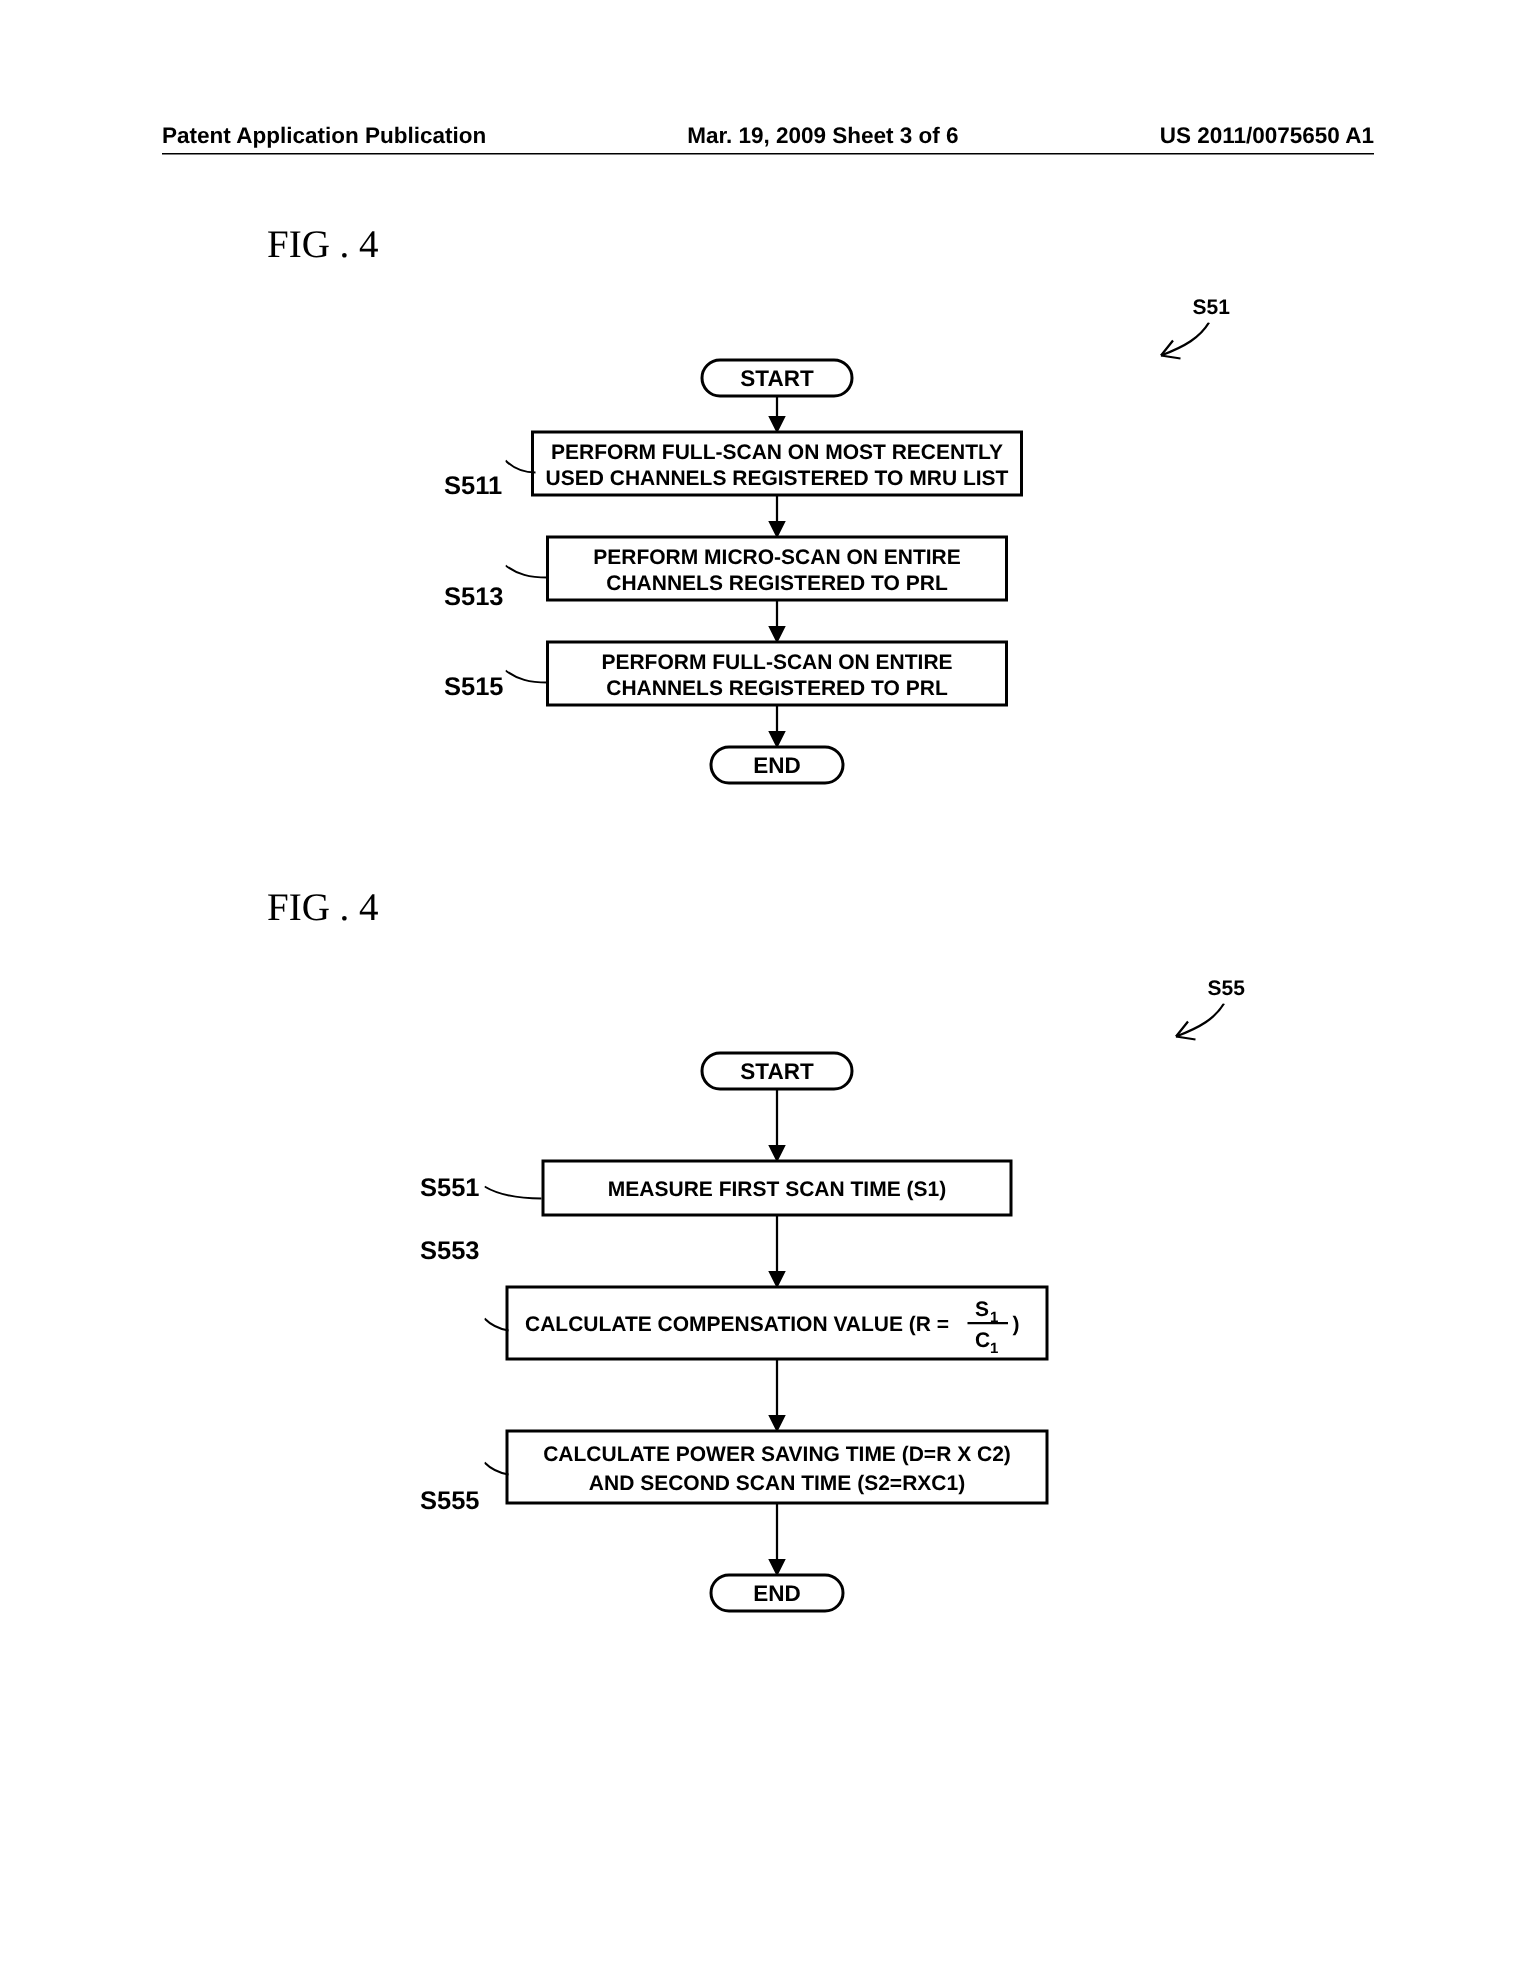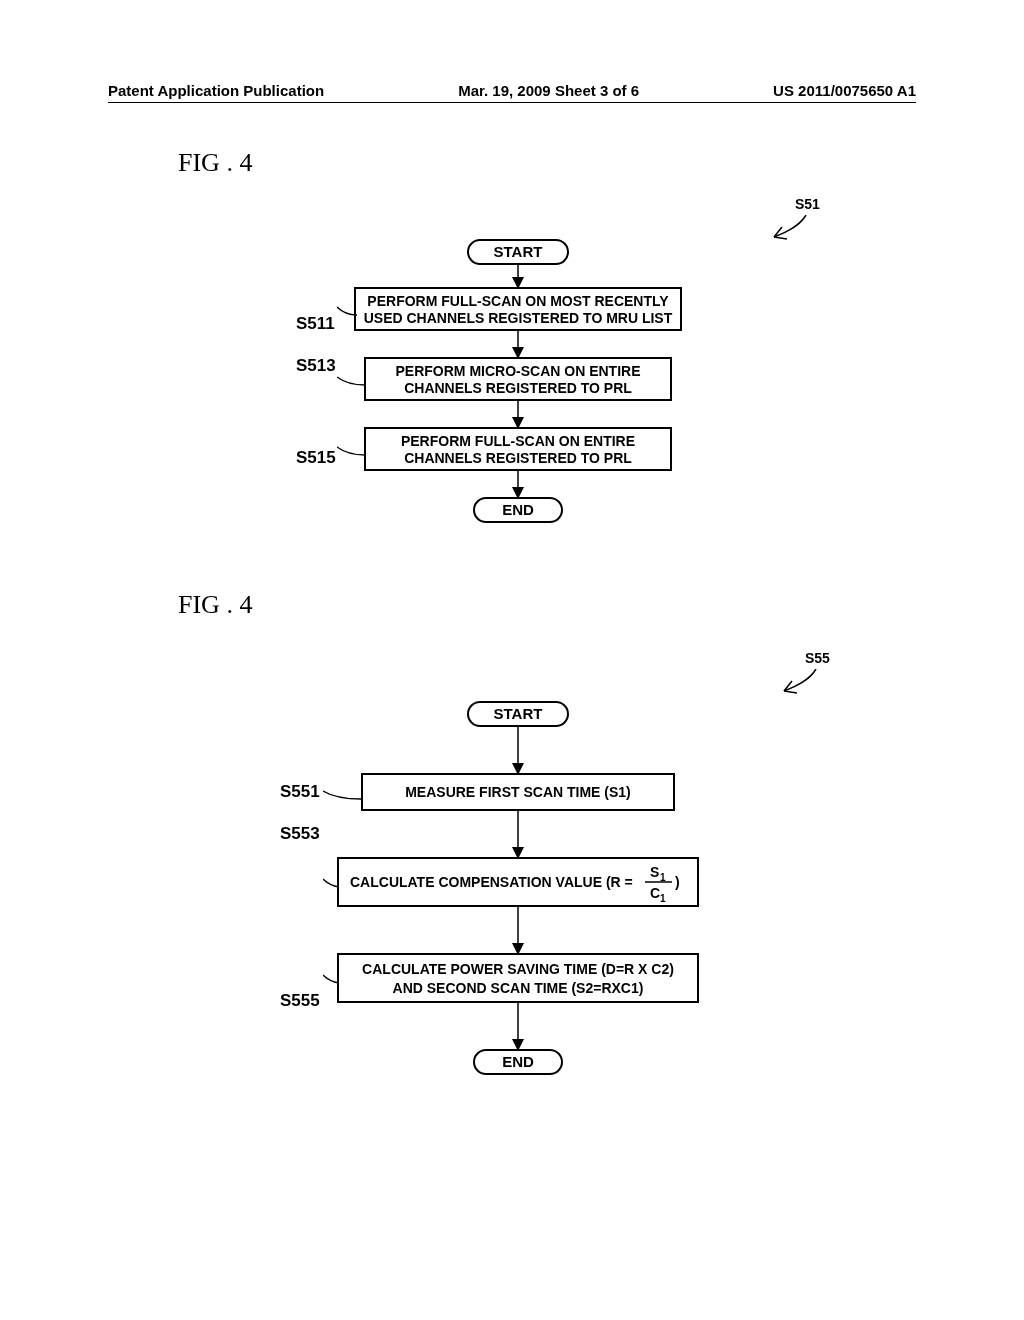--- a/index.html
+++ b/index.html
@@ -93,21 +93,21 @@
     <text x="218" y="155" text-anchor="middle" font-weight="bold" font-size="14">CHANNELS REGISTERED TO PRL</text>
     <text x="218" y="208" text-anchor="middle" font-weight="bold" font-size="14">PERFORM FULL-SCAN ON ENTIRE</text>
     <text x="218" y="225" text-anchor="middle" font-weight="bold" font-size="14">CHANNELS REGISTERED TO PRL</text>
     <text x="218" y="277" text-anchor="middle" font-weight="bold" font-size="15">END</text>
   </svg>
 
   <div class="step-label" style="top:298px; left:296px;margin-top:16px;">S511</div>
   <svg style="position:absolute; top:304px; left:337px;" width="22" height="14">
     <path d="M0 3 C6 9 12 11 20 11" fill="none" stroke="#000" stroke-width="1.3"></path>
   </svg>
-  <div class="step-label" style="top:356px; left:296px;">S513</div>
+  <div class="step-label" style="top:388px; left:296px;">S513</div>
   <svg style="position:absolute; top:374px; left:337px;" width="30" height="14">
     <path d="M0 3 C8 9 16 11 28 11" fill="none" stroke="#000" stroke-width="1.3"></path>
   </svg>
   <div class="step-label" style="top:448px; left:296px;">S515</div>
   <svg style="position:absolute; top:444px; left:337px;" width="30" height="14">
     <path d="M0 3 C8 9 16 11 28 11" fill="none" stroke="#000" stroke-width="1.3"></path>
   </svg>
 
   <div class="fig-label" style="top:590px; left:178px;">FIG . 4</div>
 

